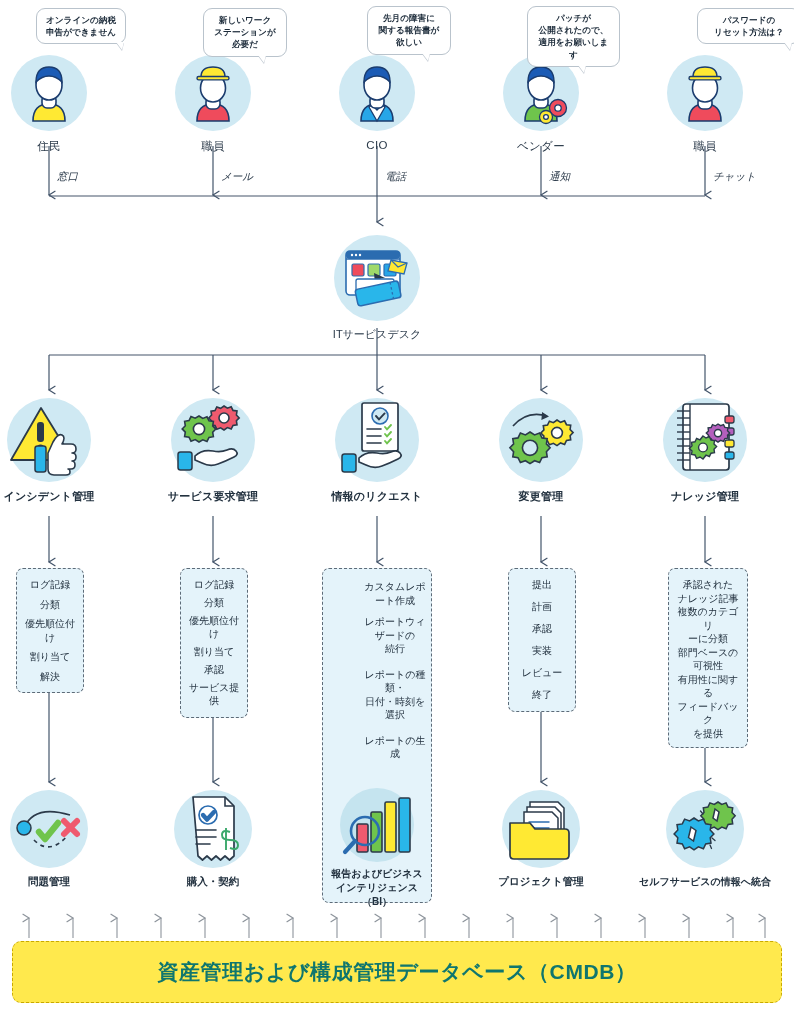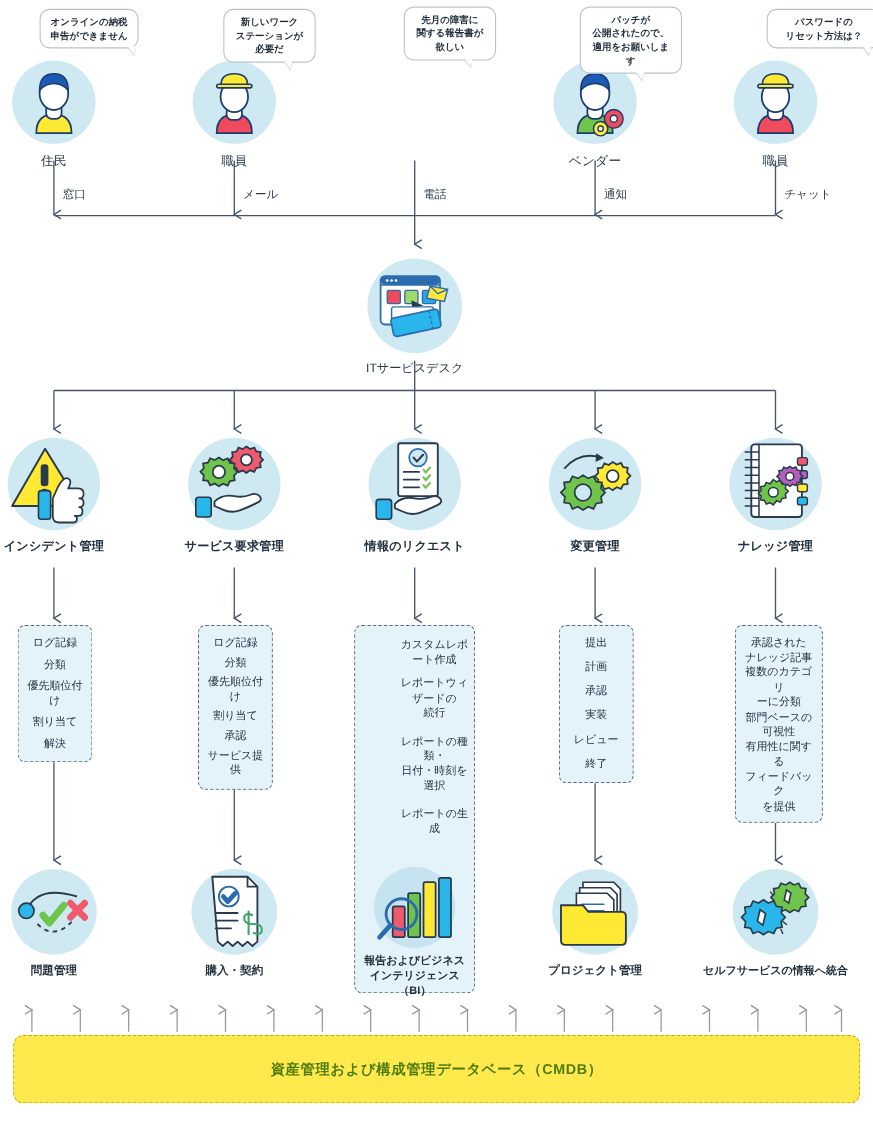--- a/index.html
+++ b/index.html
@@ -23,21 +23,21 @@
     padding:5px 7px;font-size:8.6px;line-height:1.42;text-align:center;color:#1c2b3a;
     font-weight:bold;white-space:pre-line;box-sizing:border-box;
   }
   .bubble:after{
     content:"";position:absolute;bottom:-7px;width:0;height:0;
     border-left:6px solid transparent;border-right:2px solid transparent;border-top:8px solid #fff;
     filter:drop-shadow(0 1.4px 0 #b9c3cc);
   }
 
   
-  .channel{position:absolute;font-size:10.5px;color:#2b3a4a;}
+  .channel{position:absolute;font-size:10.5px;color:#2b3a4a;font-style:italic;}
 
   
   .sd{position:absolute;width:170px;text-align:center;}
   .sd-disc{position:relative;width:86px;height:86px;margin:0 auto;border-radius:50%;background:#cfe9f3;}
   .sd-label{margin-top:6px;font-size:11px;color:#2b3a4a;}
 
   
   .proc{position:absolute;width:150px;text-align:center;}
   .proc-disc{position:relative;width:84px;height:84px;margin:0 auto;border-radius:50%;background:#cfe9f3;}
   .proc-label{margin-top:7px;font-size:11px;font-weight:bold;color:#22313f;letter-spacing:.2px;}
@@ -55,21 +55,21 @@
   .outcome-disc{position:relative;width:78px;height:78px;margin:0 auto;border-radius:50%;background:#cfe9f3;}
   .outcome-label{margin-top:7px;font-size:10.5px;font-weight:bold;color:#22313f;}
   .bi-caption{font-size:10px;font-weight:bold;line-height:1.4;color:#22313f;text-align:center;white-space:pre-line;}
 
   
   .cmdb{
     position:absolute;left:12px;top:941px;width:770px;height:62px;
     background:#ffe94d;border:1.4px dashed #c9a900;border-radius:9px;
     display:flex;align-items:center;justify-content:center;box-sizing:border-box;
   }
-  .cmdb-text{font-size:13px;font-weight:bold;color:#4d7c0f;letter-spacing:.6px;}
+  .cmdb-text{font-size:21px;font-weight:bold;color:#0f766e;letter-spacing:.6px;}
 </style>
 </head>
 <body>
 
 <div id="canvas">
 
   <svg class="lines" viewBox="0 0 794 1022">
     <defs>
       <marker id="ah" markerWidth="10" markerHeight="10" refX="4.6" refY="7.6" orient="auto" markerUnits="userSpaceOnUse">
         <path d="M0.6,1.2 L4.6,7.6 L8.6,1.2" fill="none" stroke="#44556b" stroke-width="1.25"></path>
@@ -156,20 +156,33 @@
         <path d="M26,22 q0,-10 12,-10 q12,0 12,10 z" fill="#ffe933" stroke="#1b3c6e" stroke-width="1.5"></path>
         <rect x="22" y="21.5" width="32" height="3.4" rx="1.7" fill="#ffe933" stroke="#1b3c6e" stroke-width="1.4"></rect>
       </svg>
     </div>
     <div class="persona-label">職員</div>
   </div>
   <div class="bubble" style="left:203px;top:8px;width:84px;">新しいワーク
 ステーションが
 必要だ</div>
 
+  <div class="persona" style="left:307px;top:55px;">
+    <div class="avatar-wrap">
+      <div class="avatar-disc"></div>
+      <svg width="76" height="76" viewBox="0 0 76 76" style="position:absolute;left:0;top:0;">
+        <path d="M22,66 q0,-17 16,-17 q16,0 16,17 z" fill="#27a6e8" stroke="#1b3c6e" stroke-width="1.6"></path>
+        <path d="M33,50 l5,5 l5,-5 l3,2 l-8,14 l-8,-14 z" fill="#fff" stroke="#1b3c6e" stroke-width="1.3"></path>
+        <rect x="31" y="40" width="14" height="13" rx="5" fill="#fff" stroke="#1b3c6e" stroke-width="1.6"></rect>
+        <ellipse cx="38" cy="30" rx="13" ry="15" fill="#fff" stroke="#1b3c6e" stroke-width="1.6"></ellipse>
+        <path d="M25,27 q0,-15 13,-15 q13,0 13,15 q-6,-6 -13,-6 q-7,0 -13,6 z" fill="#1b5bb5" stroke="#1b3c6e" stroke-width="1.4"></path>
+      </svg>
+    </div>
+    <div class="persona-label">CIO</div>
+  </div>
   <div class="bubble" style="left:367px;top:6px;width:84px;">先月の障害に
 関する報告書が
 欲しい</div>
 
   <div class="persona" style="left:471px;top:55px;">
     <div class="avatar-wrap">
       <div class="avatar-disc"></div>
       <svg width="76" height="76" viewBox="0 0 76 76" style="position:absolute;left:0;top:0;">
         <path d="M22,66 q0,-17 16,-17 q16,0 16,17 z" fill="#6fc44c" stroke="#1b3c6e" stroke-width="1.6"></path>
         <rect x="31" y="40" width="14" height="13" rx="5" fill="#fff" stroke="#1b3c6e" stroke-width="1.6"></rect>

